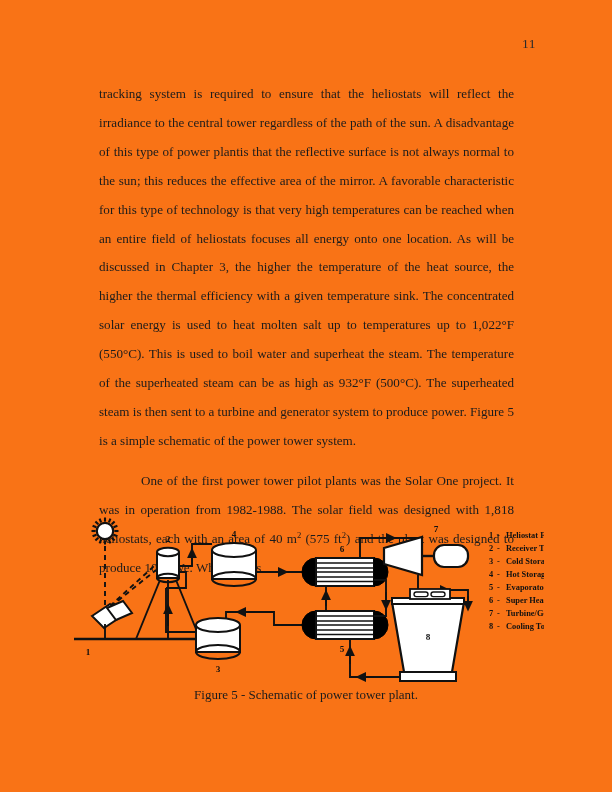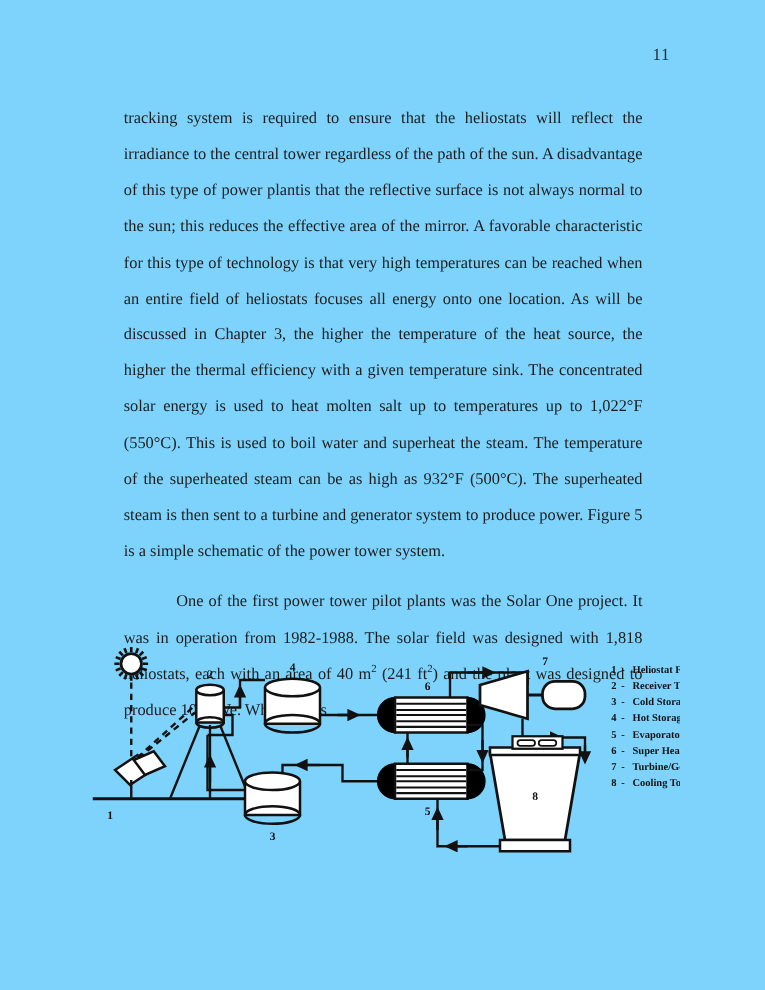--- a/index.html
+++ b/index.html
@@ -11,21 +11,21 @@
     width: 612px;
     height: 792px;
     position: relative;
     font-family: "Liberation Serif", "DejaVu Serif", serif;
     color: #1a1a1a;
     overflow: hidden;
   }
   .page {
     position: absolute;
     inset: 0;
-    background: #7dd3fc;
+    background: #f97316;
   }
   .page-number {
     position: absolute;
     top: 36px;
     right: 76px;
     font-size: 13.5px;
     color: #2b2b2b;
     letter-spacing: 0.5px;
   }
   .body-text {
@@ -87,21 +87,21 @@
 </style>
 </head>
 <body>
 
 <div class="page">
 
   <div class="page-number">11</div>
 
   <div class="body-text">
     <p class="body-par">tracking system is required to ensure that the heliostats will reflect the irradiance to the central tower regardless of the path of the sun. A disadvantage of this type of power plantis that the reflective surface is not always normal to the sun; this reduces the effective area of the mirror. A favorable characteristic for this type of technology is that very high temperatures can be reached when an entire field of heliostats focuses all energy onto one location. As will be discussed in Chapter 3, the higher the temperature of the heat source, the higher the thermal efficiency with a given temperature sink. The concentrated solar energy is used to heat molten salt up to temperatures up to 1,022°F (550°C). This is used to boil water and superheat the steam. The temperature of the superheated steam can be as high as 932°F (500°C). The superheated steam is then sent to a turbine and generator system to produce power. Figure 5 is a simple schematic of the power tower system.</p>
-    <p class="indent"><span>One of the first power tower pilot plants was the Solar One project. It was in operation from 1982-1988. The solar field was designed with 1,818 heliostats, each with an area of 40 m</span><sup>2</sup><span> (241 ft</span><sup>2</sup><span>) and the plant was designed to produce 10 MWe. What differs</span></p>
+    <p class="indent"><span>One of the first power tower pilot plants was the Solar One project. It was in operation from 1982-1988. The solar field was designed with 1,818 heliostats, each with an area of 40 m</span><sup>2</sup><span> (575 ft</span><sup>2</sup><span>) and the plant was designed to produce 10 MWe. What differs</span></p>
   </div>
 
   <div class="figure-wrap">
     <svg class="figure-svg" viewBox="0 0 470 180" xmlns="http://www.w3.org/2000/svg">
 
       <defs>
         <marker id="ar" markerWidth="7" markerHeight="7" refX="3.2" refY="2.6" orient="auto">
           <path d="M0,0 L5.6,2.6 L0,5.2 z" fill="#111111"></path>
         </marker>
       </defs>
@@ -306,14 +306,15 @@
         <g>
           <text class="legend-text" x="415" y="117">8</text>
           <text class="legend-text" x="423" y="117">-</text>
           <text class="legend-text" x="432" y="117">Cooling Tower</text>
         </g>
       </g>
 
     </svg>
   </div>
 
+  <div class="caption">Figure 5 - Schematic of power tower plant.</div>
 
 </div>
 
 </body></html>

